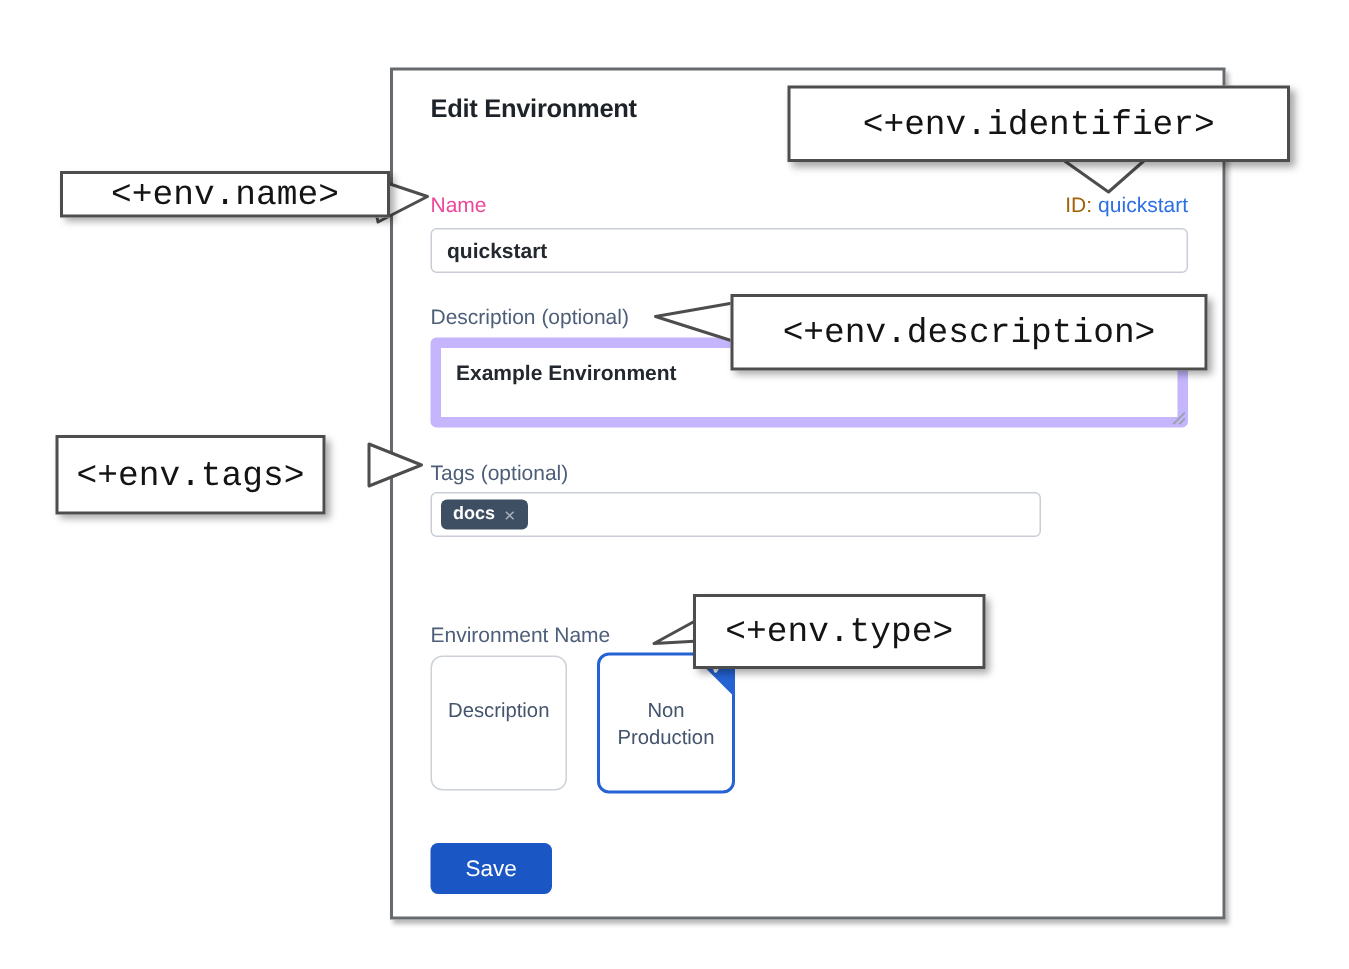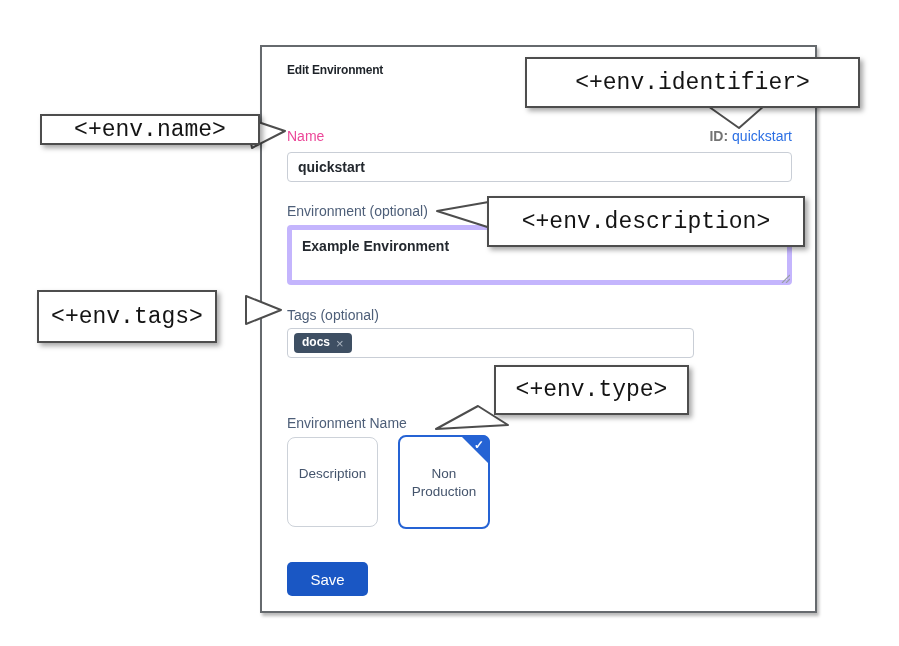--- a/index.html
+++ b/index.html
@@ -5,41 +5,41 @@
   html,body { margin:0; padding:0; background:#ffffff; font-family:"Liberation Sans", sans-serif; }
   .canvas { position:relative; width:899px; height:646px; background:#ffffff; overflow:hidden; }
 
   
   .dialog {
     position:absolute; left:260px; top:45px; width:557px; height:568px;
     background:#ffffff; border:2px solid #666a6e; box-sizing:border-box;
     box-shadow:2px 3px 3px rgba(0,0,0,0.28);
     z-index:1;
   }
-  .dlg-title { position:absolute; left:25px; top:16px; font-size:12px; font-weight:700; color:#1e2329; letter-spacing:-0.2px; }
+  .dlg-title { position:absolute; left:25px; top:16px; font-size:17px; font-weight:700; color:#1e2329; letter-spacing:-0.2px; }
 
   .form-label { position:absolute; font-size:14px; font-weight:500; color:#4d5e78; }
 
   .name-row { position:absolute; left:25px; top:81px; width:505px; display:flex; justify-content:space-between; align-items:baseline; }
   .name-row .lbl { font-size:14px; font-weight:500; color:#ec4899; }
   .id-part { font-size:14px; }
-  .id-label { color:#737373; font-weight:700; }
+  .id-label { color:#a16207; font-weight:400; }
   .id-link { color:#2b6fe4; font-weight:500; text-decoration:none; margin-left:4px; cursor:pointer; }
 
   .field-input {
     position:absolute; box-sizing:border-box; background:#fff;
     border:1px solid #c9ced6; border-radius:4px;
     font-family:"Liberation Sans", sans-serif; font-size:14px; font-weight:600; color:#23282e;
   }
   .name-input { left:25px; top:105px; width:505px; height:30px; padding:0 10px; }
 
   .desc-wrap { position:absolute; left:25px; top:178px; width:505px; height:60px; }
   .desc-area {
     box-sizing:border-box; width:100%; height:100%; resize:none; overflow:hidden;
-    border:5px solid #c4b5fd; border-radius:4px; background:#fff;
+    border:7px solid #c4b5fd; border-radius:4px; background:#fff;
     font-family:"Liberation Sans", sans-serif; font-size:14px; font-weight:600; color:#23282e;
     padding:8px 10px; outline:none;
   }
   .resize-handle { position:absolute; right:2px; bottom:2px; width:9px; height:9px; cursor:nwse-resize; }
 
   .tags-input {
     position:absolute; left:25px; top:281px; width:407px; height:30px;
     box-sizing:border-box; border:1px solid #c9ced6; border-radius:4px; background:#fff;
     display:flex; align-items:center; padding-left:6px;
   }
@@ -76,40 +76,40 @@
     position:absolute; box-sizing:border-box; background:#ffffff;
     border:2px solid #4d4d4d; box-shadow:3px 3px 5px rgba(0,0,0,0.35);
     display:flex; align-items:center; justify-content:center;
     font-family:"Liberation Mono", monospace; font-size:23px; color:#141414;
     z-index:6; white-space:nowrap;
   }
   .co-name        { left:40px;  top:114px; width:220px; height:31px; }
   .co-identifier  { left:525px; top:57px;  width:335px; height:51px; }
   .co-description { left:487px; top:196px; width:318px; height:51px; }
   .co-tags        { left:37px;  top:290px; width:180px; height:53px; }
-  .co-type        { left:462px; top:365px; width:195px; height:50px;margin-left:32px; }
+  .co-type        { left:462px; top:396px; width:195px; height:50px; }
 </style>
 </head>
 <body>
 
 <div class="canvas">
 
   <div class="dialog">
 
     <div class="dlg-title">Edit Environment</div>
 
     <div class="name-row">
       <span class="lbl">Name</span>
       <span class="id-part">
         <span class="id-label">ID:</span><a class="id-link">quickstart</a>
       </span>
     </div>
     <input class="field-input name-input" type="text" value="quickstart" style="">
 
-    <div class="form-label" style="left:25px; top:156px;">Environment (optional)</div>
+    <div class="form-label" style="left:25px; top:156px;">Description (optional)</div>
     <div class="desc-wrap">
       <textarea class="desc-area" style="">Example Environment</textarea>
       <svg class="resize-handle" viewBox="0 0 9 9">
         <line x1="1" y1="9" x2="9" y2="1" stroke="#9aa0a8" stroke-width="1.2"></line>
         <line x1="5" y1="9" x2="9" y2="5" stroke="#9aa0a8" stroke-width="1.2"></line>
       </svg>
     </div>
 
     <div class="form-label" style="left:25px; top:260px;">Tags (optional)</div>
     <div class="tags-input">

